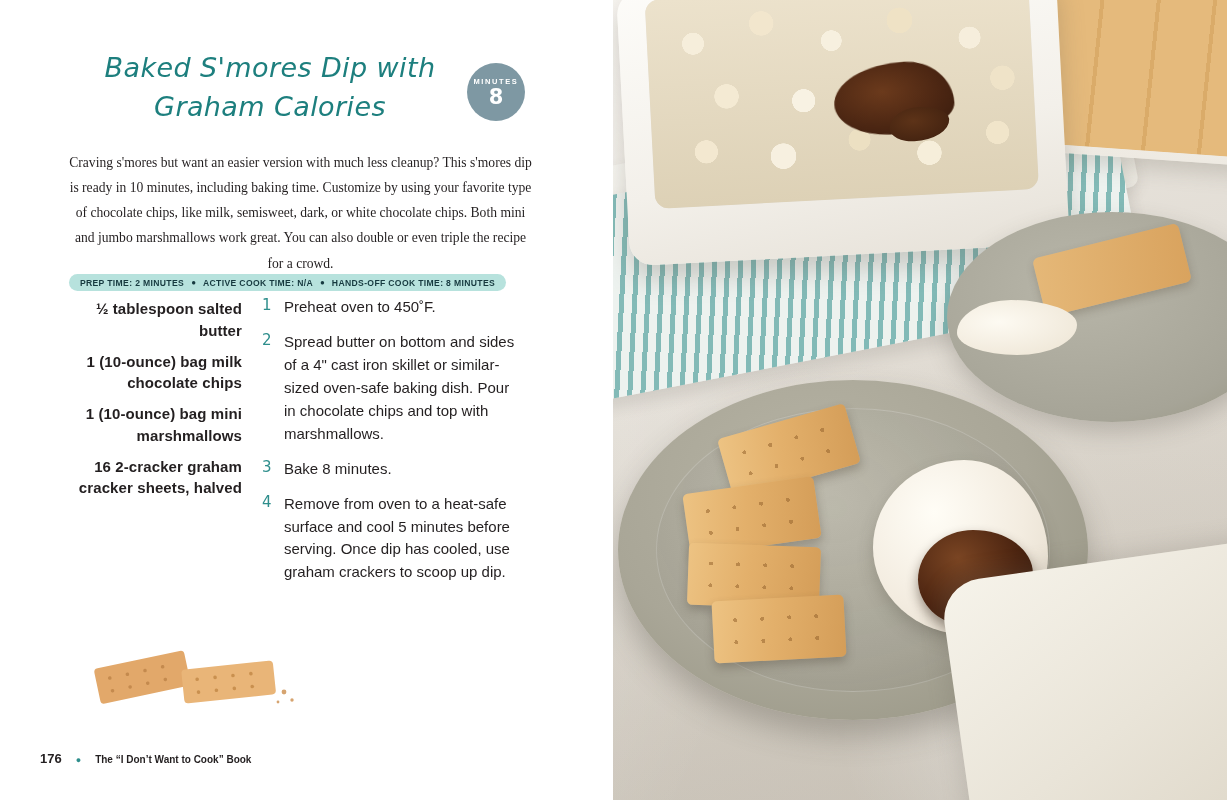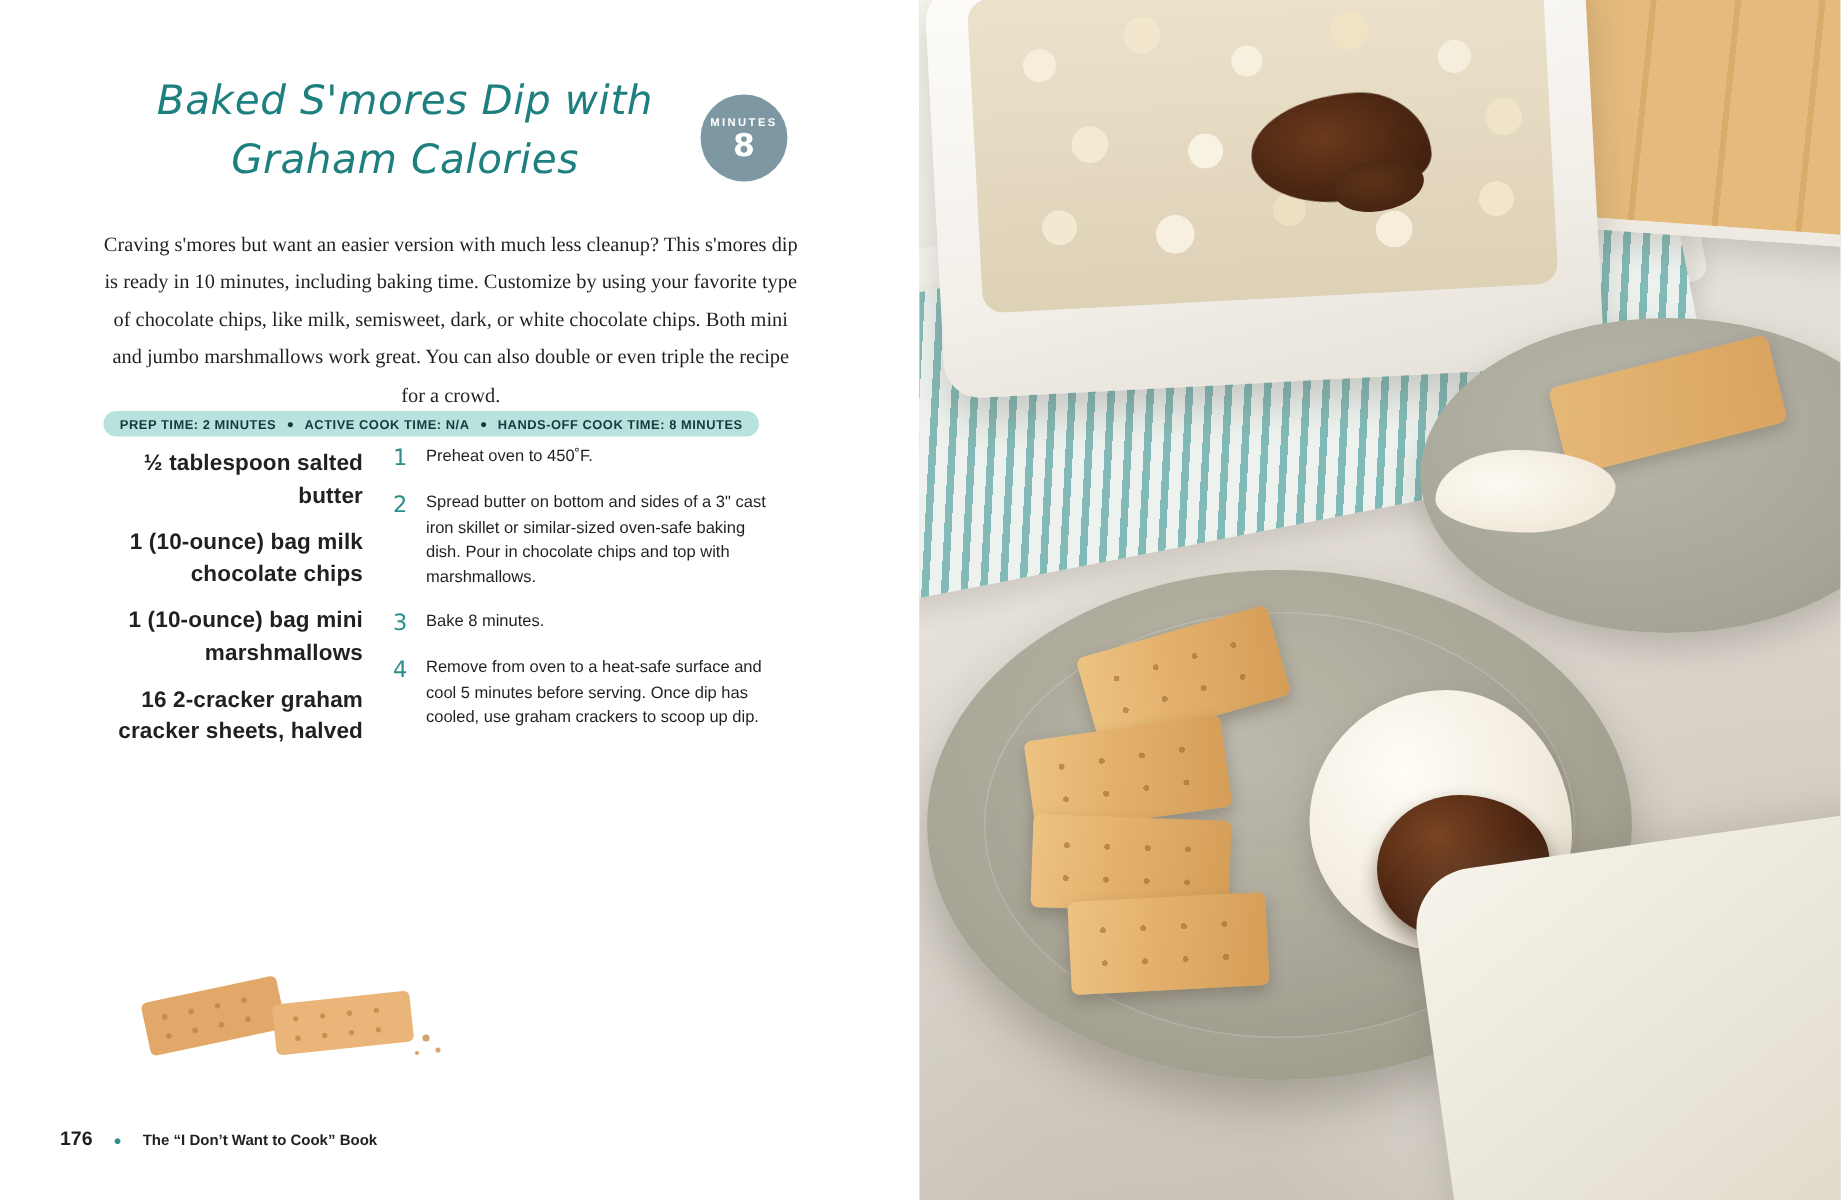--- a/index.html
+++ b/index.html
@@ -142,21 +142,21 @@
   .step-num {
     font-family: "DejaVu Sans", sans-serif;
     font-size: 15px;
     color: #2e8e8c;
     font-weight: 400;
     width: 22px;
     flex: 0 0 22px;
     line-height: 1.25;
   }
   .step-text {
-    font-size: 11px;
+    font-size: 15px;
     line-height: 1.53;
     color: #231f20;
     flex: 1;
   }
 
   .per-serving {
     position: absolute;
     left: 283px;
     top: 486px;
     width: 237px;
@@ -501,21 +501,21 @@
       <div class="ingredient">16 2-cracker graham cracker sheets, halved</div>
     </div>
 
     <div class="steps">
       <div class="step">
         <div class="step-num">1</div>
         <div class="step-text">Preheat oven to 450˚F.</div>
       </div>
       <div class="step">
         <div class="step-num">2</div>
-        <div class="step-text">Spread butter on bottom and sides of a 3" cast iron skillet or similar-sized oven-safe baking dish. Pour in chocolate chips and top with marshmallows.</div>
+        <div class="step-text">Spread butter on bottom and sides of a 4" cast iron skillet or similar-sized oven-safe baking dish. Pour in chocolate chips and top with marshmallows.</div>
       </div>
       <div class="step">
         <div class="step-num">3</div>
         <div class="step-text">Bake 8 minutes.</div>
       </div>
       <div class="step">
         <div class="step-num">4</div>
         <div class="step-text">Remove from oven to a heat-safe surface and cool 5 minutes before serving. Once dip has cooled, use graham crackers to scoop up dip.</div>
       </div>
     </div>

